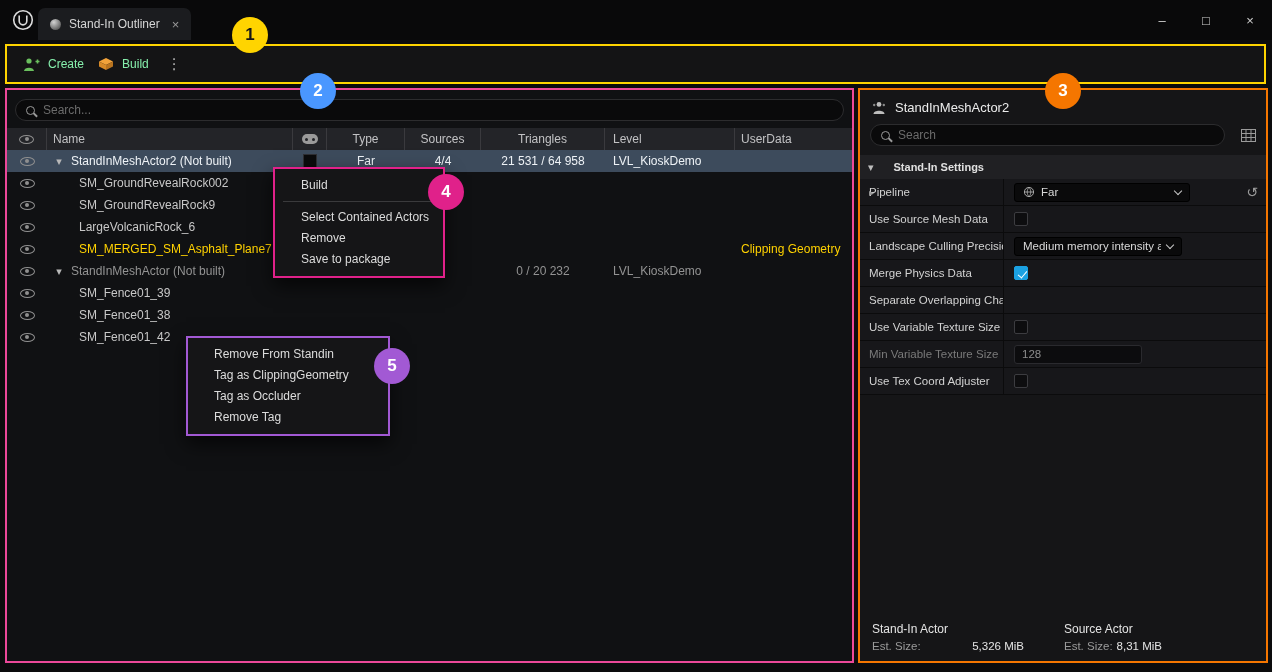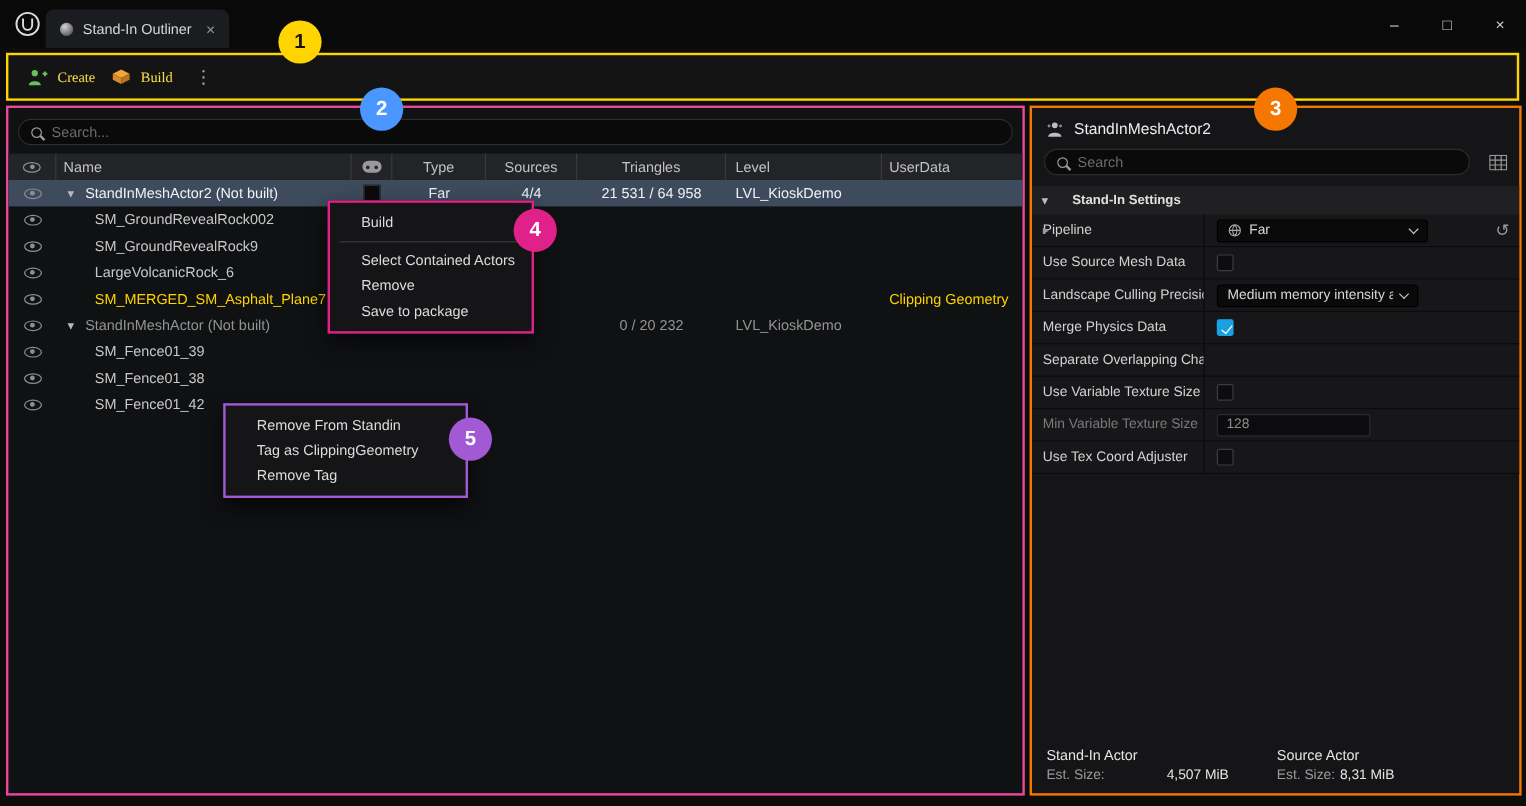--- a/index.html
+++ b/index.html
@@ -18,21 +18,21 @@
   .ue-logo { margin-left:12px; width:22px; height:22px; flex:0 0 auto; }
   .tab { position:absolute; left:38px; top:8px; height:32px; background:#1b1c1f; border-radius:7px 7px 0 0; display:flex; align-items:center; gap:8px; padding:0 12px; }
   .tab-icon { width:11px; height:11px; border-radius:50%; background: radial-gradient(circle at 35% 30%, #d2d2d2, #5f5f5f 75%); }
   .tab-label { color:#d6d6d6; white-space:nowrap; }
   .tab-close { color:#9a9a9a; font-size:13px; padding-left:4px; cursor:default; }
   .win-controls { margin-left:auto; display:flex; }
   .win-btn { width:44px; height:40px; display:flex; align-items:center; justify-content:center; color:#d0d0d0; font-size:13px; }
 
   
   .toolbar { position:absolute; left:5px; top:44px; width:1261px; height:40px; border:2px solid #ffd400; background:#141415; display:flex; align-items:center; gap:14px; padding:0 16px; }
-  .tool-btn { display:flex; gap:8px; color:#fde047;font-family:Liberation Serif, serif; }
+  .tool-btn { display:flex; gap:8px; color:#86efac; }
   .kebab { color:#b0b0b0; font-size:15px; padding:0 4px; }
 
   
   .left-panel { position:absolute; left:5px; top:88px; width:849px; height:575px; border:2px solid #ec4899; background:#101113; }
   .search-wrap { margin:9px 8px 7px; height:22px; background:#0a0a0b; border:1px solid #2c2c2e; border-radius:12px; display:flex; align-items:center; gap:8px; padding:0 10px; }
   .search-wrap input { flex:1; background:transparent; border:none; outline:none; color:#d0d0d0; font-size:12px; font-family:inherit; }
   .search-wrap input::placeholder { color:#6b6b6b; }
   .mag { width:9px; height:9px; border:1.5px solid #9a9a9a; border-radius:50%; position:relative; flex:0 0 auto; }
   .mag::after { content:''; position:absolute; width:5px; height:1.5px; background:#9a9a9a; transform:rotate(45deg); right:-4px; bottom:-2px; }
 
@@ -318,20 +318,21 @@
   <div class="mi">Build</div>
   <div class="msep"></div>
   <div class="mi">Select Contained Actors</div>
   <div class="mi">Remove</div>
   <div class="mi">Save to package</div>
 </div>
 
 <div class="menu menu5">
   <div class="mi">Remove From Standin</div>
   <div class="mi">Tag as ClippingGeometry</div>
+  <div class="mi">Tag as Occluder</div>
   <div class="mi">Remove Tag</div>
 </div>
 
 <div class="right-panel">
   <div class="dp-header">
     <svg width="14" height="14" viewBox="0 0 14 14">
       <circle cx="7" cy="3.4" r="2.4" fill="#bdbdbd"></circle>
       <path d="M1.5 13 C1.5 8.6 12.5 8.6 12.5 13 Z" fill="#bdbdbd"></path>
       <circle cx="2.2" cy="4" r="1.2" fill="#8a8a8a"></circle>
       <circle cx="11.8" cy="4" r="1.2" fill="#8a8a8a"></circle>
@@ -434,21 +435,21 @@
     <div class="pval">
         <span class="cb"></span>
       </div>
   </div>
 
   <div class="dp-footer">
     <div class="fcol">
       <div class="ftitle">Stand-In Actor</div>
       <div class="frow w1">
         <span class="flabel">Est. Size:</span>
-        <span class="fval">4,507 MiB</span>
+        <span class="fval">5,326 MiB</span>
       </div>
     </div>
     <div class="fcol">
       <div class="ftitle">Source Actor</div>
       <div class="frow w2">
         <span class="flabel">Est. Size:</span>
         <span class="fval">8,31 MiB</span>
       </div>
     </div>
   </div>

